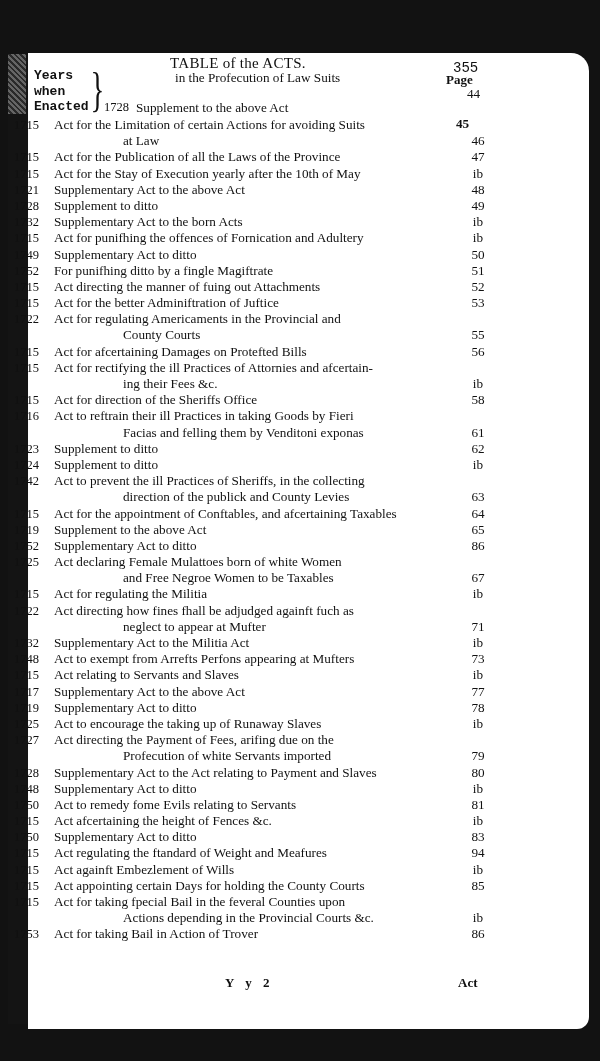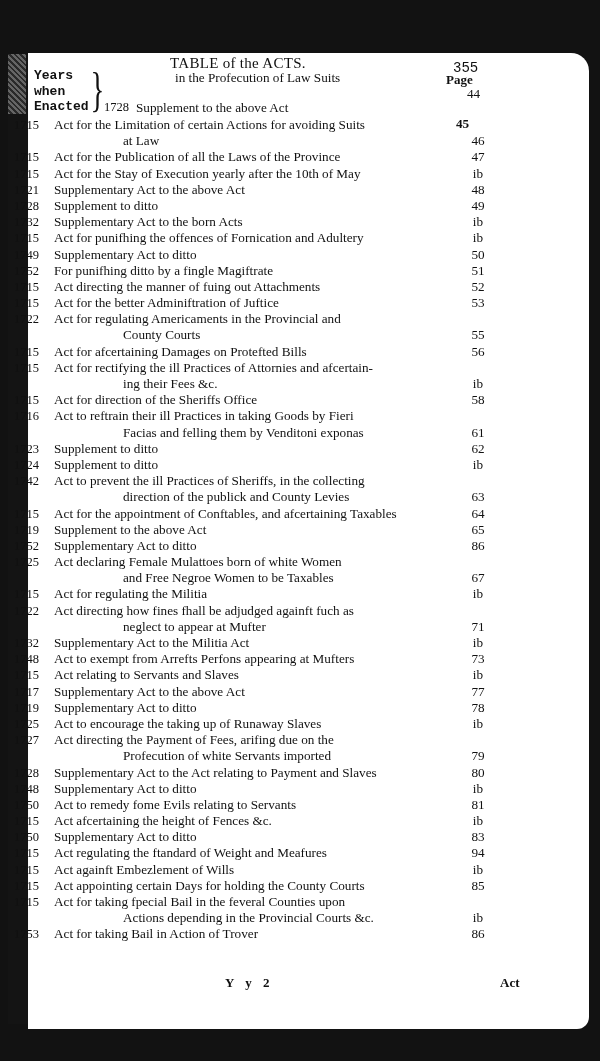--- a/index.html
+++ b/index.html
@@ -16,21 +16,21 @@
   .years-col { position:absolute; left:34px; top:68px; font-size:13px; font-weight:bold; line-height:15.5px;font-family:Liberation Mono, monospace; }
   .brace { position:absolute; left:86px; top:66px; font-size:48px; line-height:48px; transform:scaleX(.6); font-weight:normal; }
   .rows { position:absolute; left:34px; top:95px; width:520px; }
   .row { position:relative; height:16.2px; font-size:13.2px; line-height:16.2px; white-space:nowrap; }
   .row .yr { position:absolute; left:0; width:34px; font-size:12.5px; }
   .row .txt { position:absolute; left:40px; }
   .row .txt.cont { left:88px;margin-left:21px; }
   .row .pg { position:absolute; left:450px; width:28px; text-align:center; }
   .prelim { position:absolute; font-size:13.2px; white-space:nowrap; }
   .sig { position:absolute; left:225px; top:975px; font-size:13px; font-weight:bold; letter-spacing:4px; }
-  .catch { position:absolute; left:458px; top:975px; font-size:13px; font-weight:bold;margin-left:42px; }
+  .catch { position:absolute; left:458px; top:975px; font-size:13px; font-weight:bold; }
 </style>
 </head>
 <body>
 
 <div class="binding"></div>
 <div class="binding-top"></div>
 
 <div class="page"></div>
 
 <div class="title">TABLE of the ACTS.</div>

